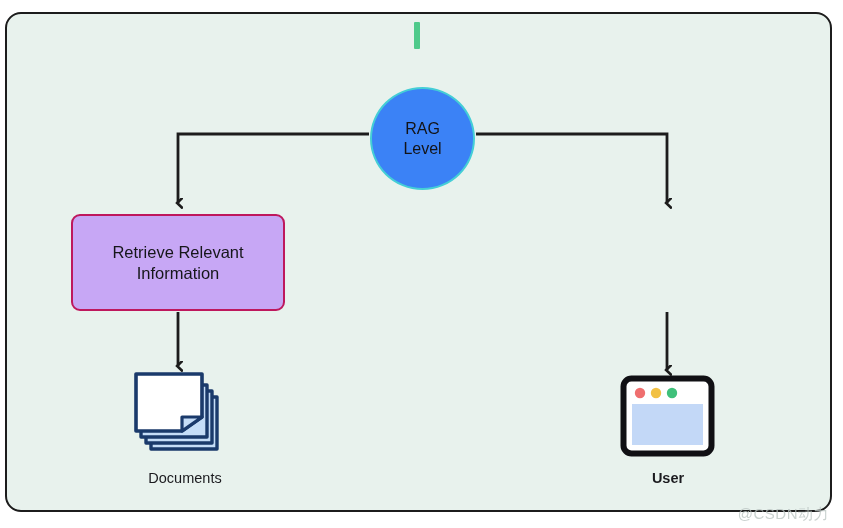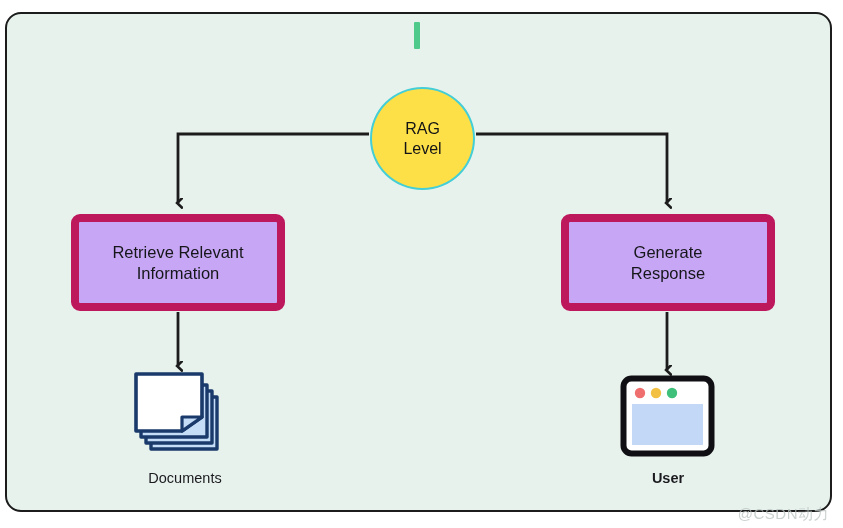--- a/index.html
+++ b/index.html
@@ -63,39 +63,39 @@
   }
 
   
   .rag-circle {
     position: absolute;
     left: 370px;
     top: 87px;
     width: 105px;
     height: 103px;
     border-radius: 50%;
-    background: #fde047;
+    background: #3b82f6;
     border: 2.5px solid #44ced6;
     box-sizing: border-box;
     display: flex;
     align-items: center;
     justify-content: center;
     text-align: center;
     line-height: 1.2;
     font-size: 16px;
     color: #131316;
   }
 
   
   .proc-box {
     position: absolute;
     width: 214px;
     height: 97px;
     background: #c7a7f5;
-    border: 8px solid #be185d;
+    border: 2px solid #be185d;
     border-radius: 9px;
     box-sizing: border-box;
     display: flex;
     align-items: center;
     justify-content: center;
     text-align: center;
     line-height: 1.22;
     font-size: 16.5px;
     color: #16161a;
   }
@@ -164,26 +164,20 @@
     </span>
   </div>
 
   <div class="proc-box" id="box-retrieve">
     <span>
       <span>Retrieve Relevant</span><br>
       <span>Information</span>
     </span>
   </div>
 
-  <div class="proc-box" id="box-generate">
-    <span>
-      <span>Generate</span><br>
-      <span>Response</span>
-    </span>
-  </div>
 
   <div class="icon-wrap" id="icon-documents">
     <svg viewBox="0 0 92 88" width="92" height="88">
 
       <path d="M18,26 L84,26 L84,78 L18,78 Z" fill="#c5ddf7" stroke="#1a3a6b" stroke-width="3.4" stroke-linejoin="round"></path>
       <path d="M13,20 L79,20 L79,72 L13,72 Z" fill="#c5ddf7" stroke="#1a3a6b" stroke-width="3.4" stroke-linejoin="round"></path>
       <path d="M8,14 L74,14 L74,66 L8,66 Z" fill="#c5ddf7" stroke="#1a3a6b" stroke-width="3.4" stroke-linejoin="round"></path>
 
       <path d="M3,3 L69,3 L69,46 L49,60 L3,60 Z" fill="#ffffff" stroke="#1a3a6b" stroke-width="3.6" stroke-linejoin="round"></path>
       <path d="M49,60 L49,46 L69,46 Z" fill="#c5ddf7" stroke="#1a3a6b" stroke-width="3.2" stroke-linejoin="round"></path>

